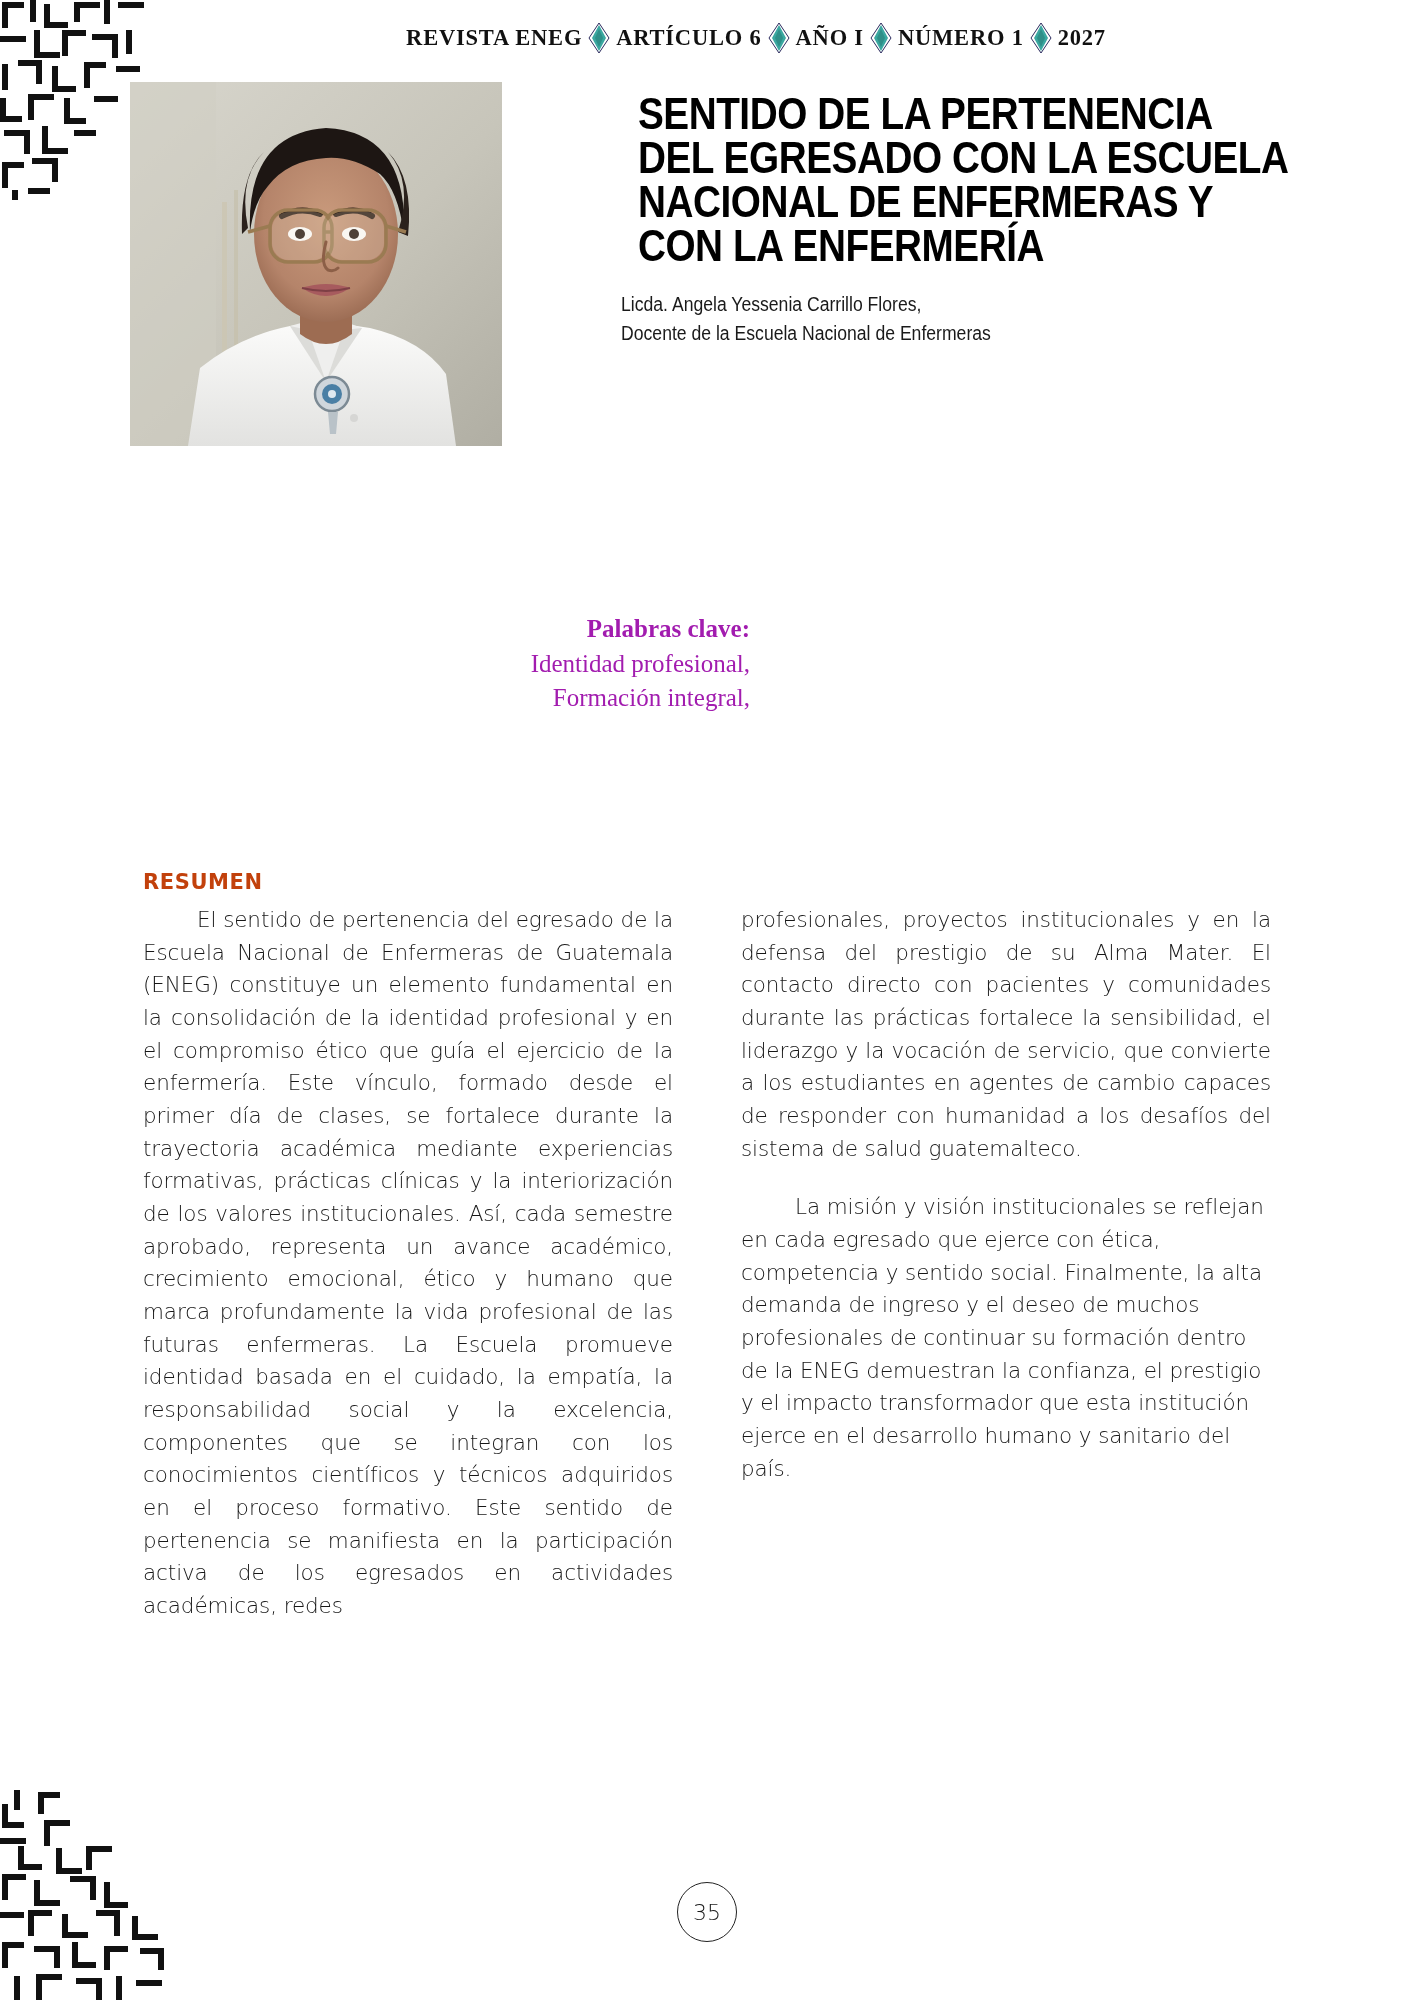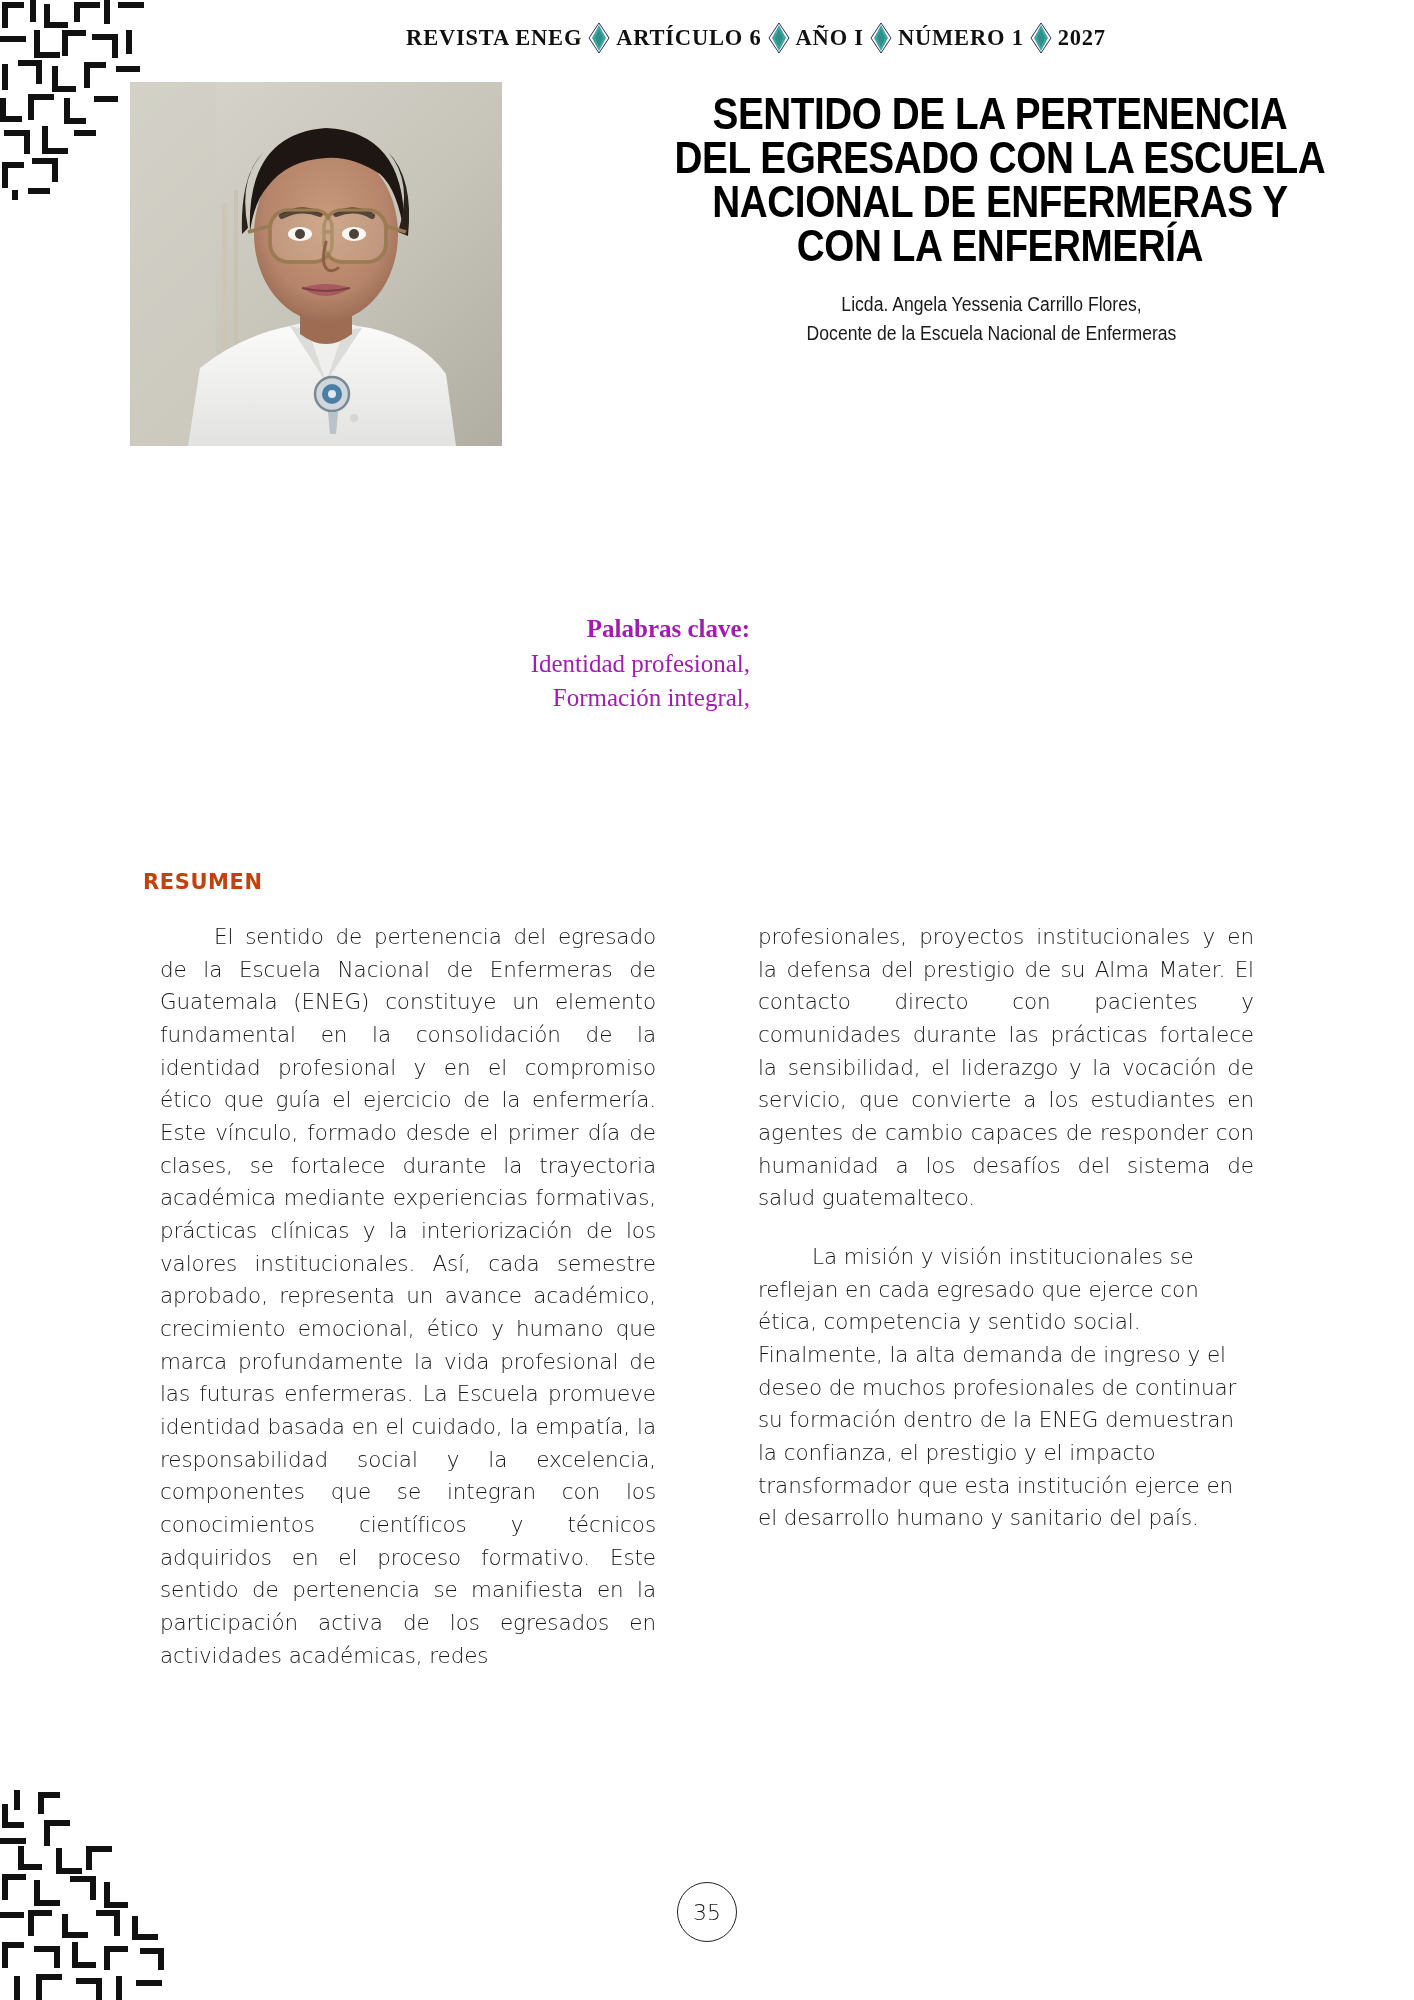--- a/index.html
+++ b/index.html
@@ -68,21 +68,21 @@
     overflow: hidden;
     background: #b9b6ae;
   }
   .portrait svg { display: block; width: 100%; height: 100%; }
 
   .title-block {
     position: absolute;
     left: 390px;
     right: 0;
     top: 10px;
-    text-align: center;
+    text-align: left;
   }
   .article-title {
     font-family: "Liberation Sans Narrow", "Liberation Sans", sans-serif;
     font-weight: 700;
     font-size: 45px;
     line-height: 0.98;
     letter-spacing: -0.5px;
     color: #000000;
     margin: 0;
     text-transform: uppercase;
@@ -139,21 +139,21 @@
     margin: 0 0 10px 0;
   }
   .cols {
     display: flex;
     gap: 68px;
   }
   .col {
     width: 530px;
   }
   .col p {
-    margin: 17px;
+    margin: 0;
     font-family: "DejaVu Sans", sans-serif;
     font-weight: 300;
     font-size: 21.5px;
     line-height: 1.52;
     color: #171717;
     text-align: justify;
     text-justify: inter-word;
     letter-spacing: -0.1px;
     -webkit-hyphens: none;
     hyphens: none;

